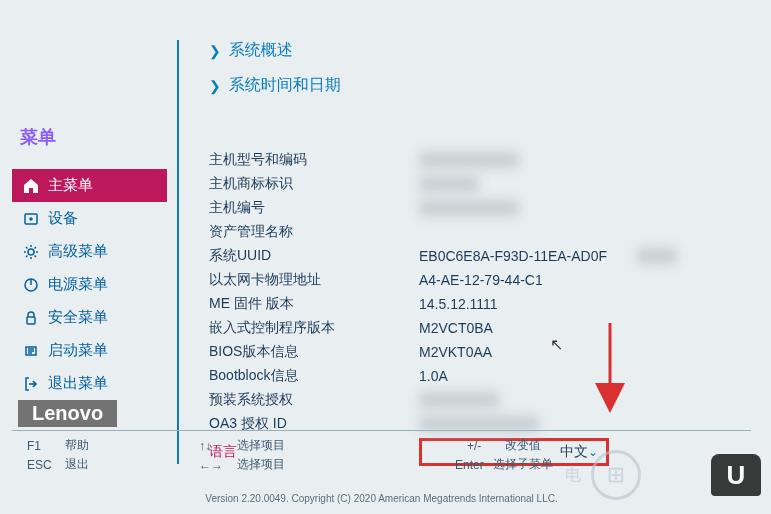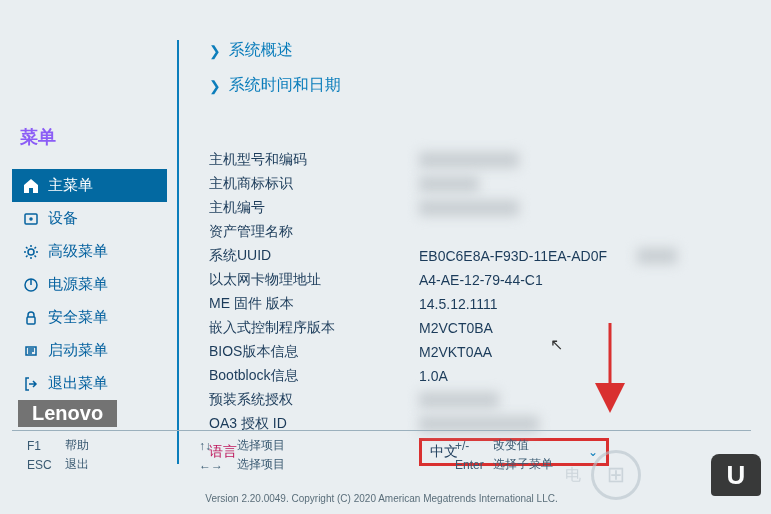--- a/index.html
+++ b/index.html
@@ -32,21 +32,21 @@
     }
     .menu-item {
       display: flex;
       align-items: center;
       padding: 7px 10px;
       font-size: 15px;
       color: #04619f;
       cursor: pointer;
     }
     .menu-item.active {
-      background: #0369a1;
+      background: #be185d;
       color: #fff;
     }
     .menu-item .icon {
       width: 18px;
       height: 18px;
       margin-right: 8px;
       display: inline-flex;
       align-items: center;
       justify-content: center;
     }
@@ -115,21 +115,21 @@
       width: 210px;
       color: #be185d;
       font-size: 14px;
       font-weight: 500;
     }
     .language-select {
       border: 3px solid #d93030;
       padding: 2px 8px;
       width: 190px;
       display: flex;
-      justify-content: space-between;
+      justify-content: flex-end;
       align-items: center;
       color: #1b3b5a;
       font-size: 14px;
       font-weight: 500;
       cursor: pointer;
     }
     .language-select .chev {
       color: #0b7dbb;
       font-size: 12px;
     }
@@ -144,20 +144,21 @@
     .footer-keys {
       display: flex;
       gap: 40px;
       font-size: 12px;
       color: #3a5a72;
     }
     .footer-keys .key-group {
       display: flex;
       flex-direction: column;
       gap: 2px;
+      align-items: center;
     }
     .footer-keys .key-row {
       display: flex;
       gap: 8px;
       align-items: center;
     }
     .footer-keys .key {
       min-width: 30px;
     }
     .version-line {

